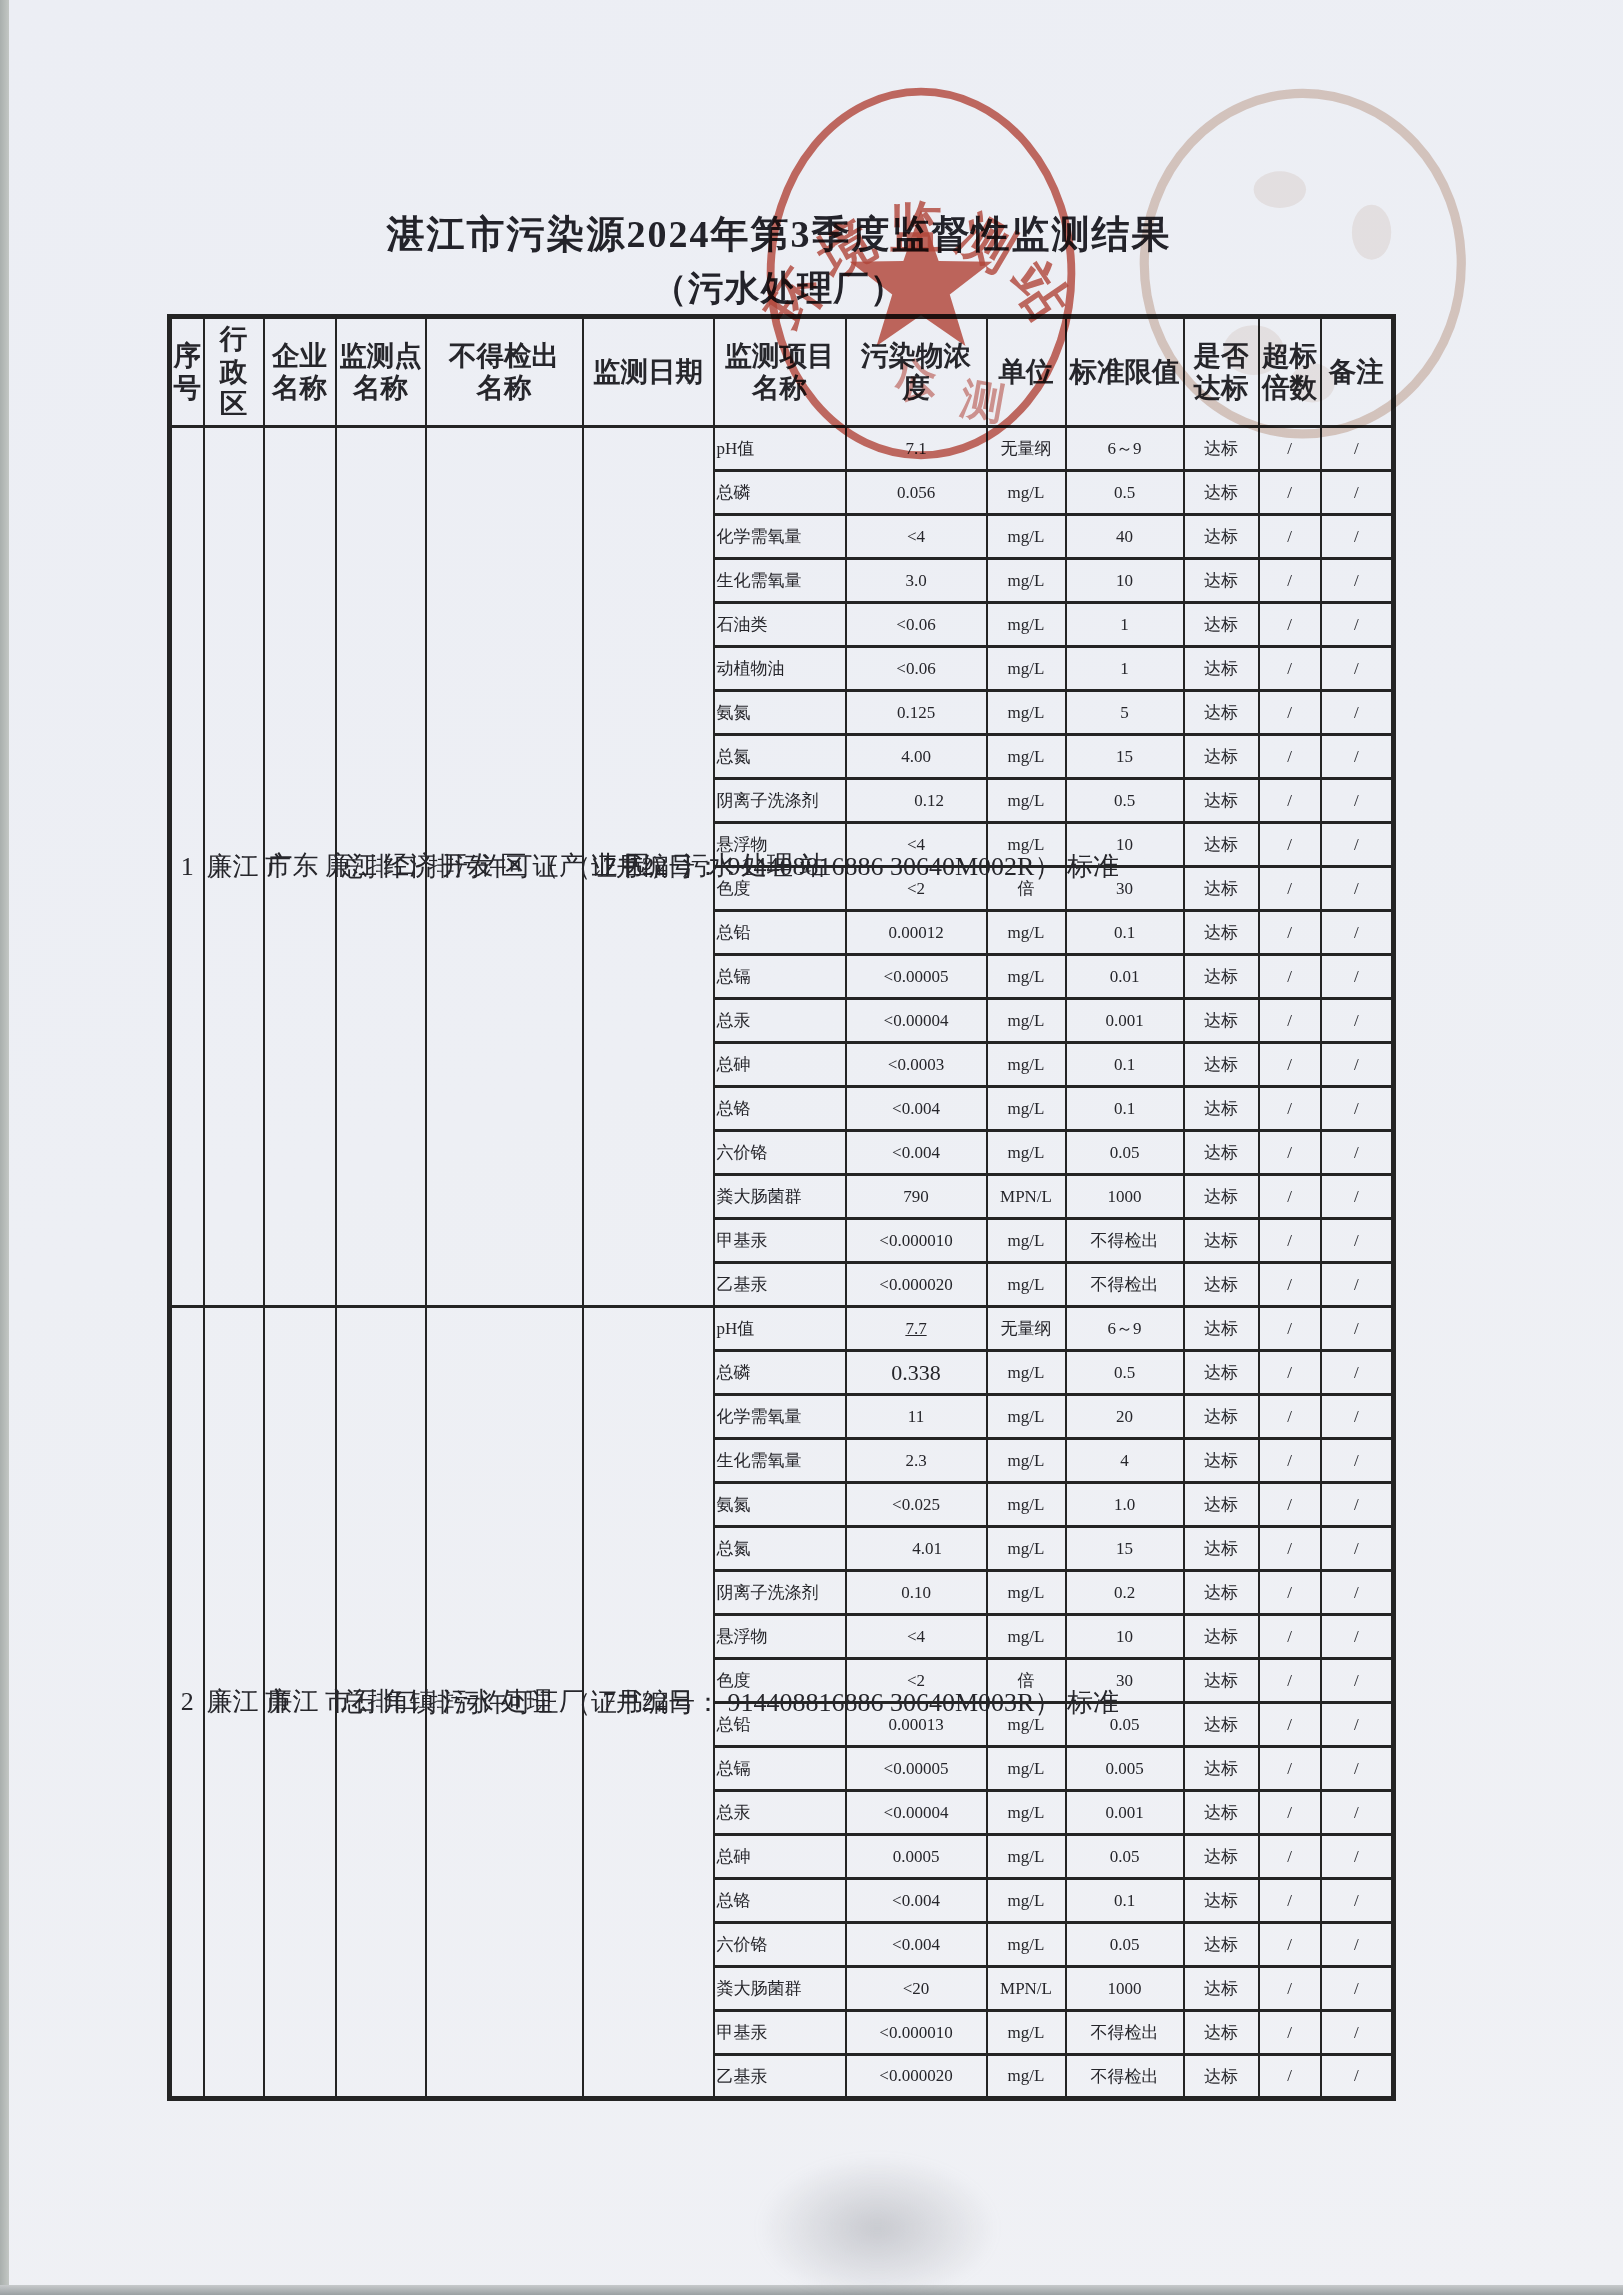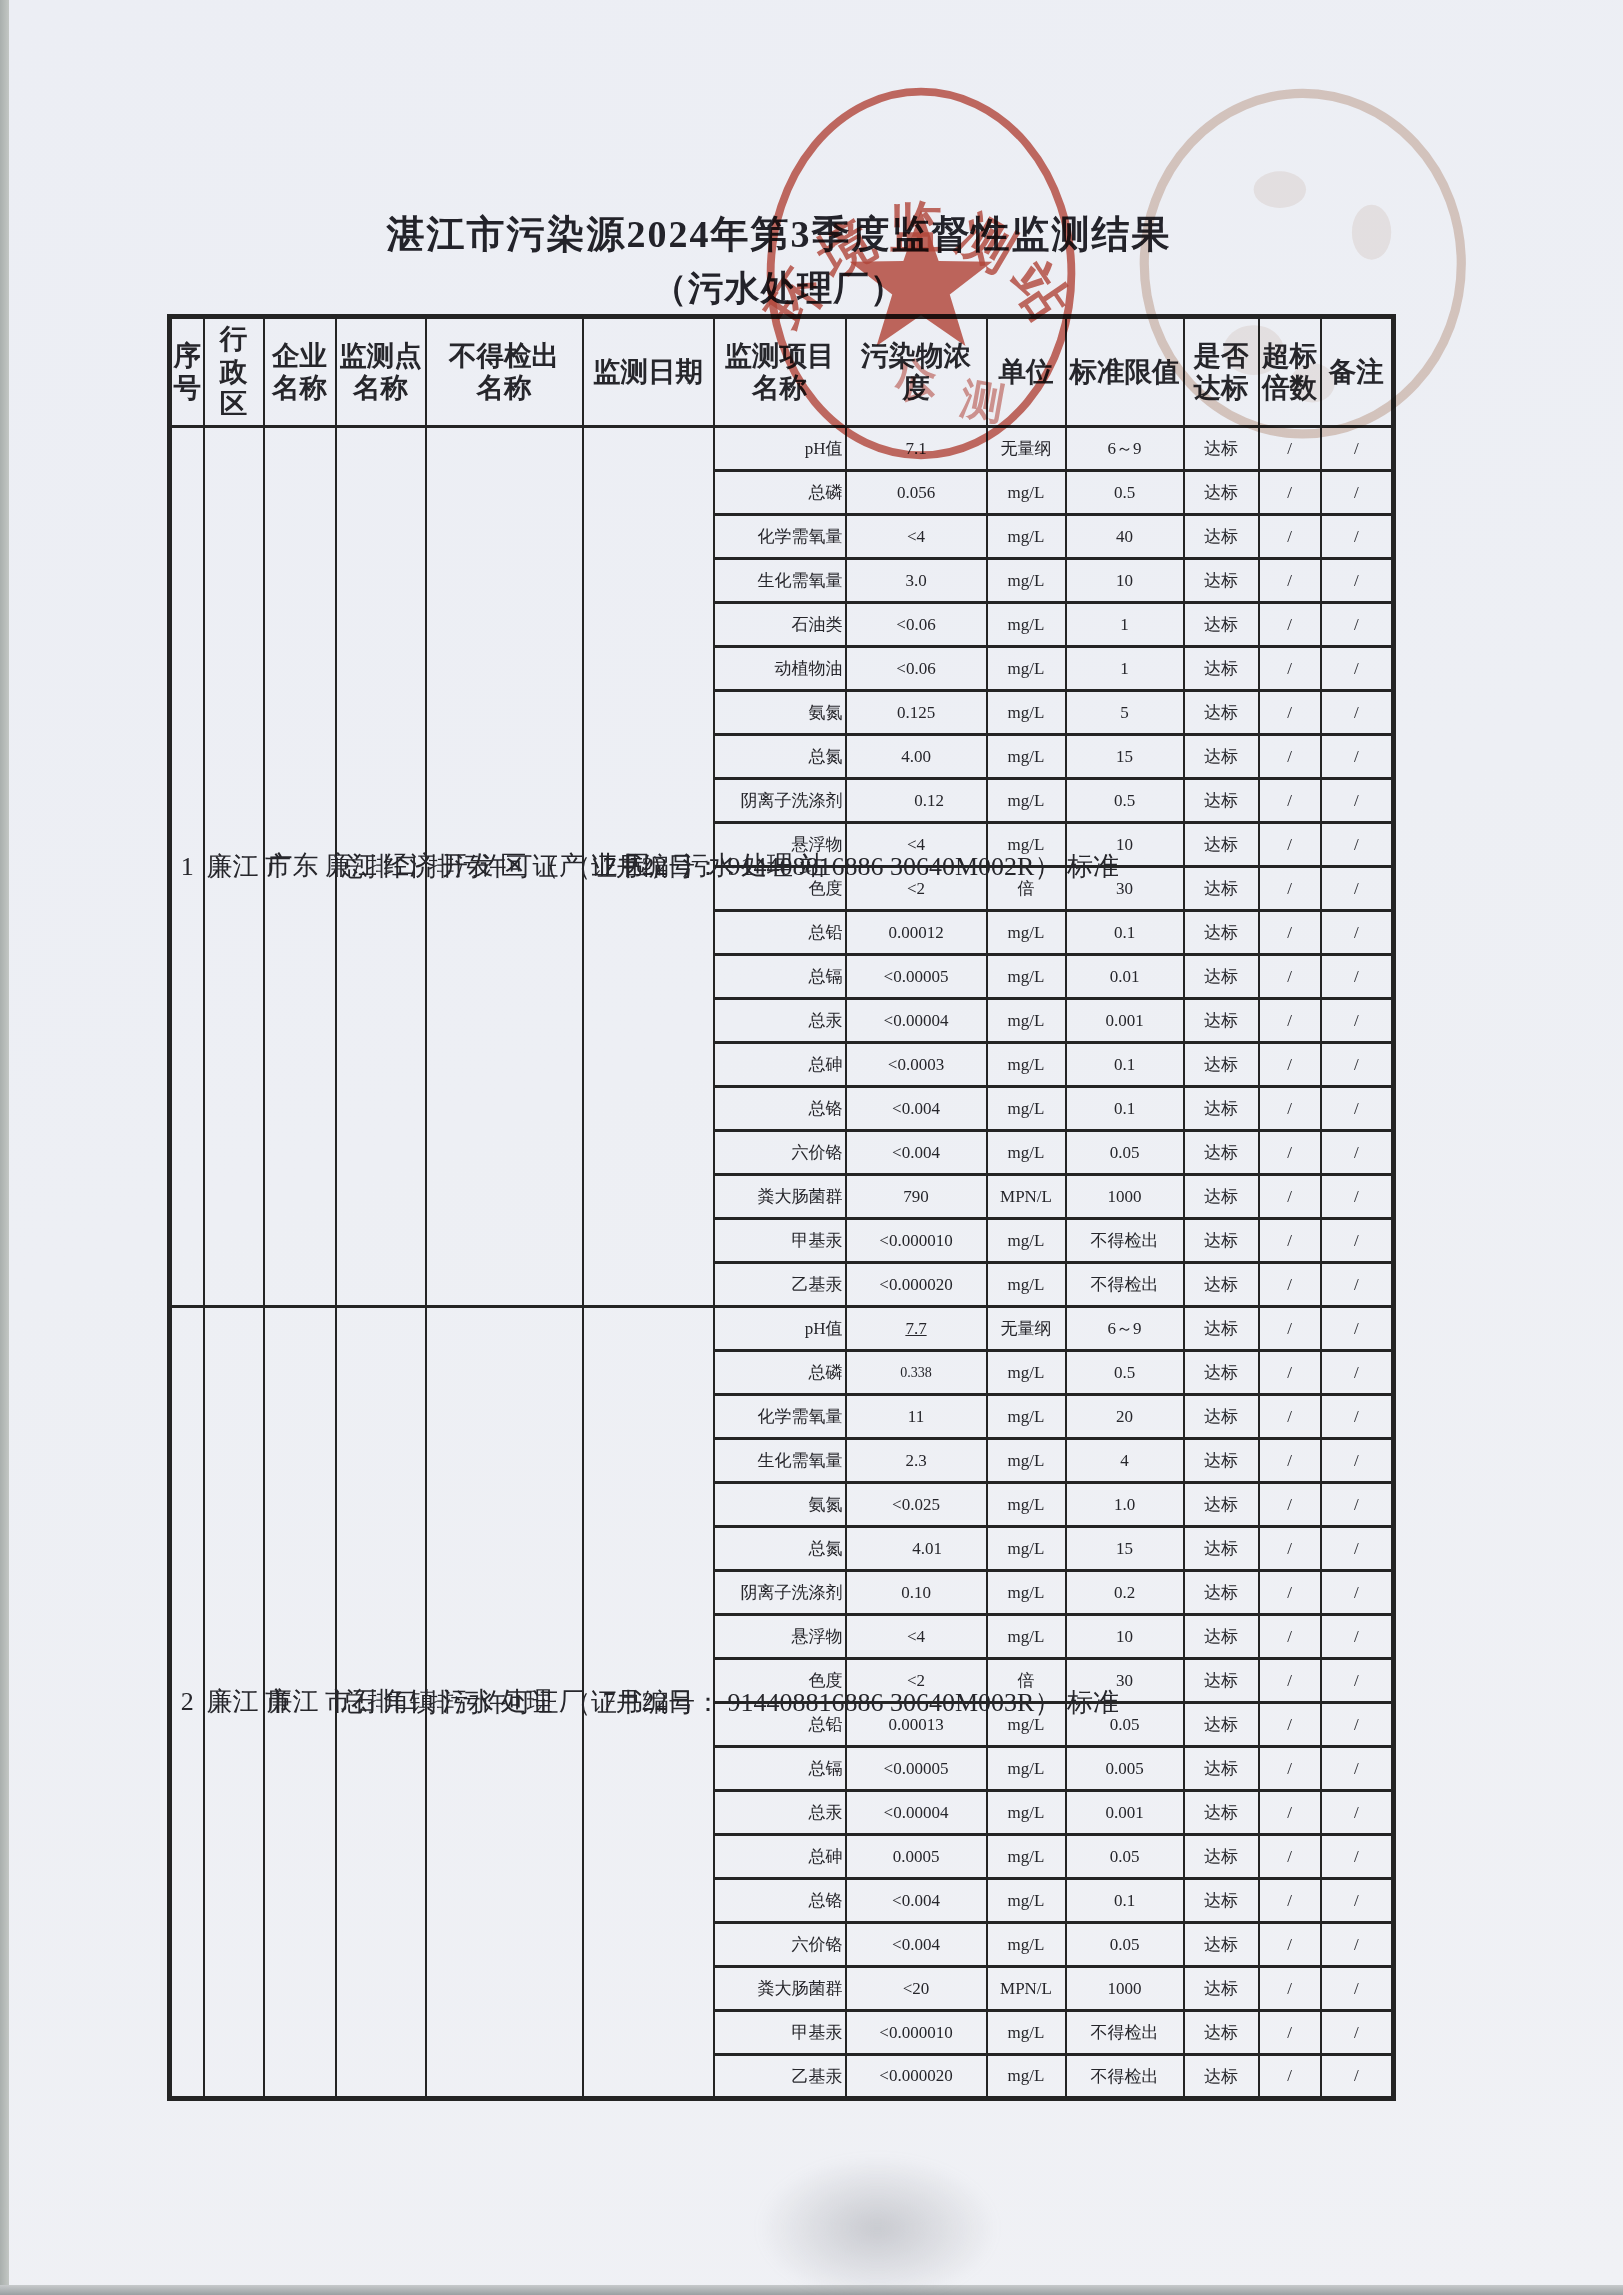--- a/index.html
+++ b/index.html
@@ -37,21 +37,21 @@
   }
   .monitor-table th, .monitor-table td {
     border:2.6px solid #242424; border-top-width:3.3px; border-bottom-width:3.3px;
     vertical-align:middle; text-align:center;
   }
   .monitor-table thead th {
     height:110px; font-size:27.5px; font-weight:bold;
     white-space:pre-line; line-height:1.18; padding:0 1.3px;
   }
   .monitor-table tbody td { height:44px; font-size:26px; padding:0 2px; white-space:nowrap; }
-  td.c-item { text-align:right; padding-left:6.5px; }
+  td.c-item { text-align:left; padding-left:6.5px; }
   td.merged { white-space:pre-line; line-height:1.3; }
   td.m-seq { font-size:26px; }
   td.m-region { line-height:1.35; }
   td.m-company { line-height:1.32; padding:0 2.6px; }
   td.m-site { white-space:nowrap; }
   td.m-standard { font-size:23.6px; line-height:1.5; }
   td.m-date { white-space:nowrap; }
   .stamp { position:absolute; mix-blend-mode:multiply; }
   .stamp-primary { left:751px; top:77px; }
   .stamp-secondary { left:1116px; top:75px; }
@@ -339,21 +339,21 @@
           <td class="c-item" style="font-size: 17px;">pH值</td>
           <td class="c-value" style="font-size: 17px; text-decoration: underline;">7.7</td>
           <td class="c-unit" style="font-size: 17px;">无量纲</td>
           <td class="c-limit" style="font-size: 17px;">6～9</td>
           <td class="c-attain" style="font-size: 17px;">达标</td>
           <td class="c-ratio" style="font-size: 17px;">/</td>
           <td class="c-note" style="font-size: 17px;">/</td>
         </tr>
         <tr>
           <td class="c-item" style="font-size: 17px;">总磷</td>
-          <td class="c-value" style="font-size: 14px;">0.338</td>
+          <td class="c-value" style="font-size: 22px;">0.338</td>
           <td class="c-unit" style="font-size: 17px;">mg/L</td>
           <td class="c-limit" style="font-size: 17px;">0.5</td>
           <td class="c-attain" style="font-size: 17px;">达标</td>
           <td class="c-ratio" style="font-size: 17px;">/</td>
           <td class="c-note" style="font-size: 17px;">/</td>
         </tr>
         <tr>
           <td class="c-item" style="font-size: 17px;">化学需氧量</td>
           <td class="c-value" style="font-size: 17px;">11</td>
           <td class="c-unit" style="font-size: 17px;">mg/L</td>

